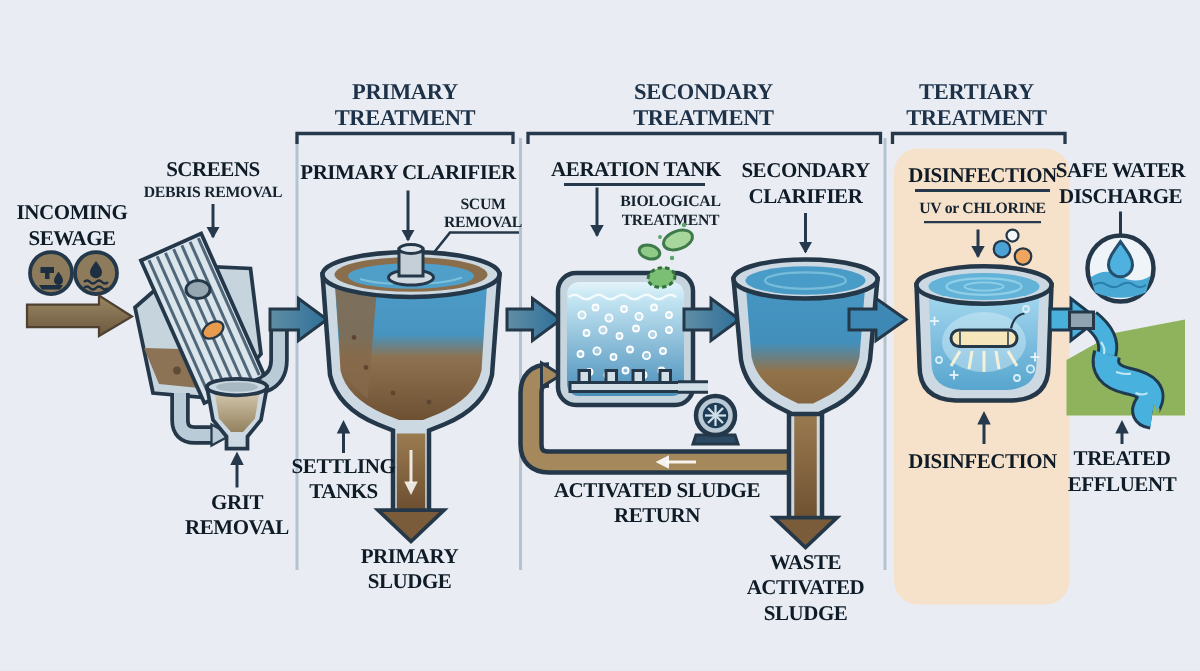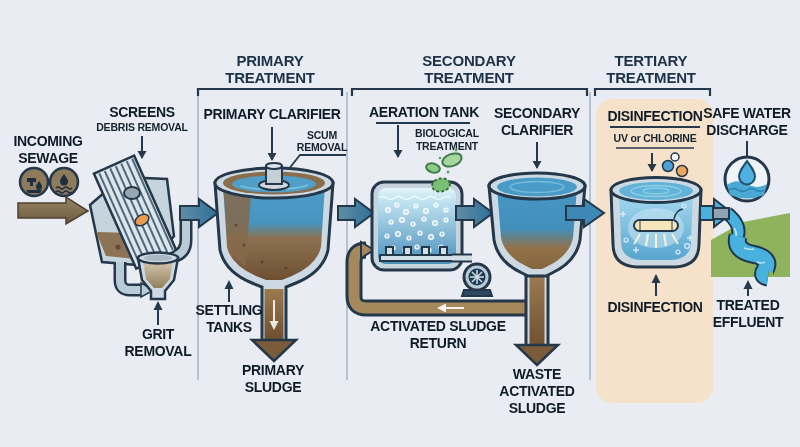--- a/index.html
+++ b/index.html
@@ -1,17 +1,17 @@
 <!DOCTYPE html>
 <html><head>
 <meta charset="utf-8">
 <style>
   html,body{margin:0;padding:0;background:#dfe5ee;}
   .canvas{position:relative;width:800px;height:447px;background:#e9edf3;overflow:hidden;
-          font-family:Liberation Sans, sans-serif;}
+          font-family:Liberation Serif, serif;}
   svg{display:block}
   text{text-anchor:middle;}
   .hdr{font-weight:bold;font-size:15px;fill:#1d3148;letter-spacing:-0.2px}
   .ttl{font-weight:bold;font-size:14px;fill:#0f1b26;letter-spacing:-0.3px}
   .sm{font-weight:bold;font-size:10.5px;fill:#16222d;letter-spacing:-0.2px}
 </style>
 </head>
 <body>
 
 <div class="canvas">

